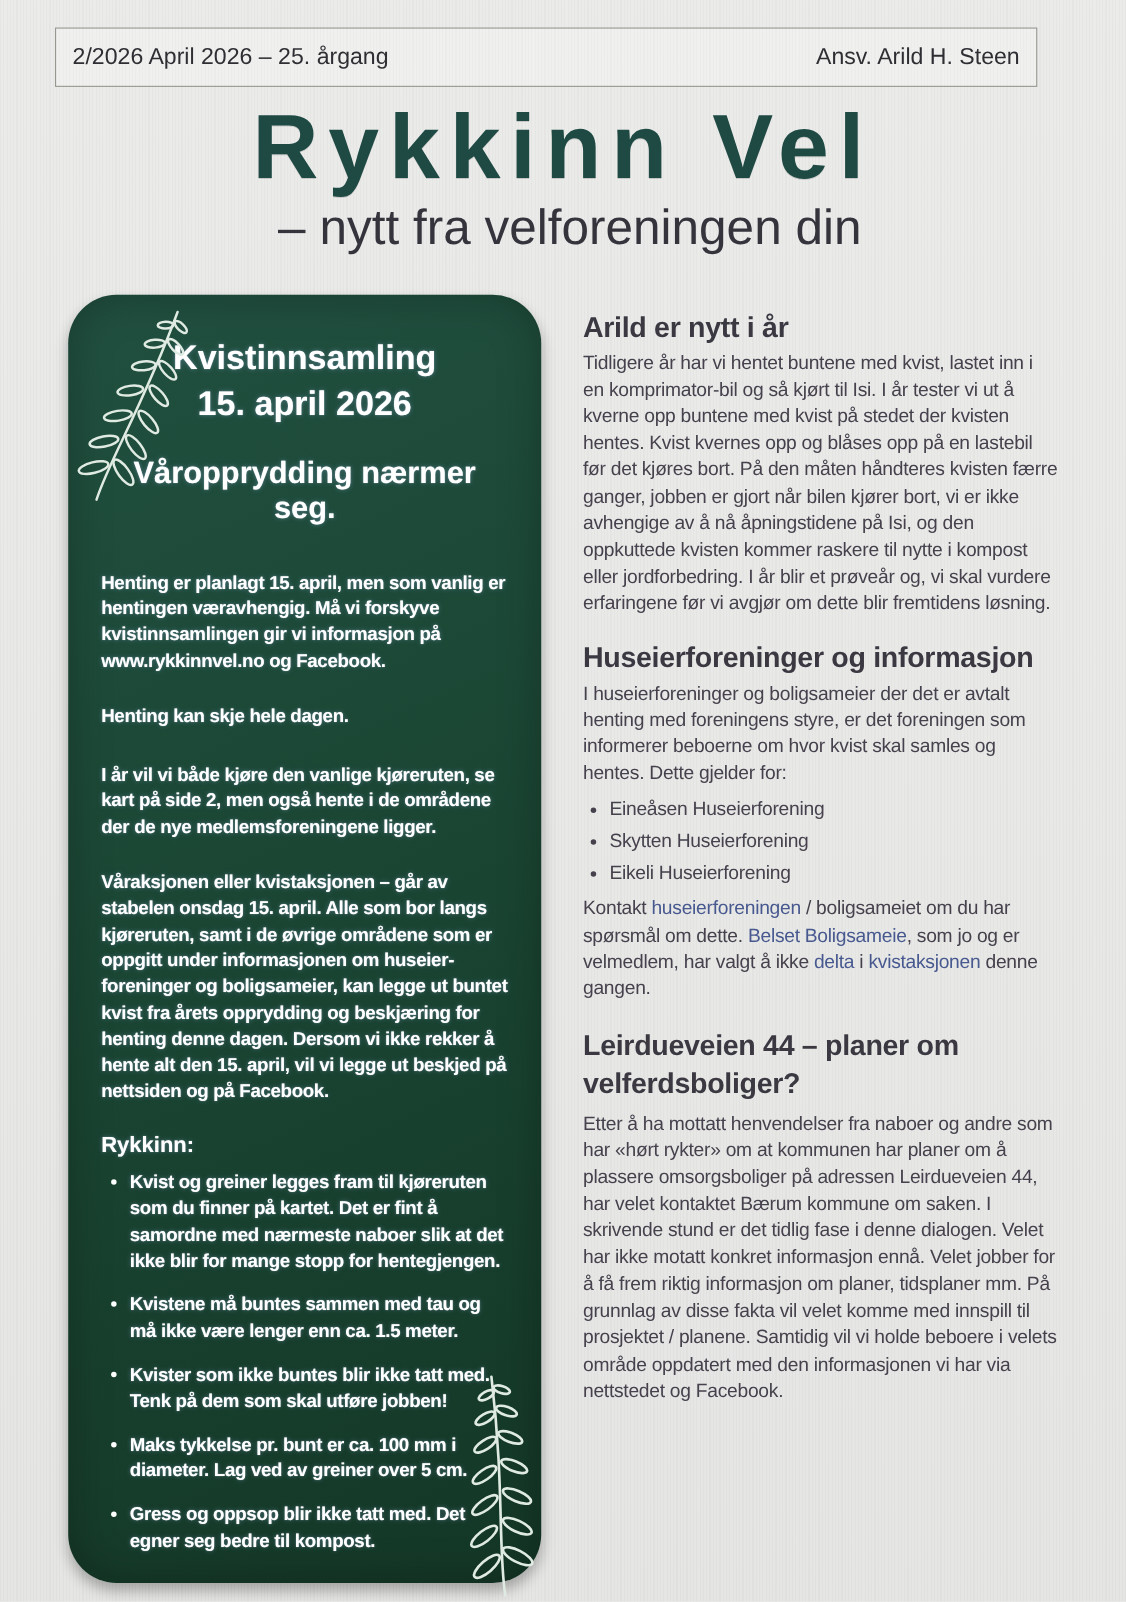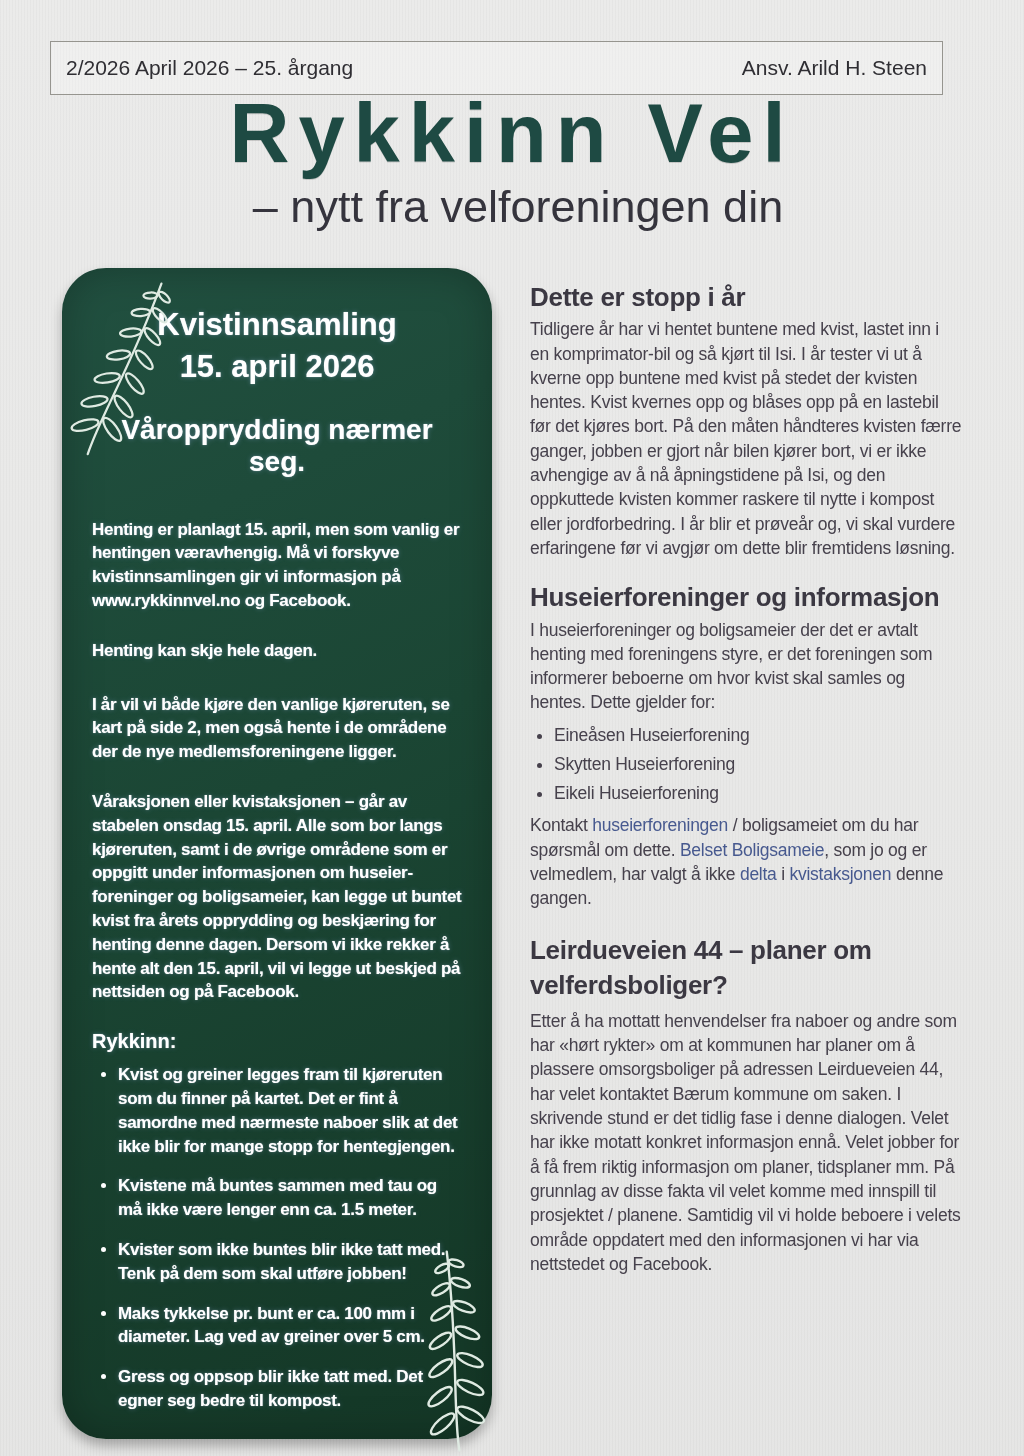--- a/index.html
+++ b/index.html
@@ -14,21 +14,21 @@
   .sheet{
     width:1024px;height:1456px;position:relative;
     background:
       repeating-linear-gradient(90deg, rgba(0,0,0,0.025) 0 1px, rgba(255,255,255,0.02) 1px 3px),
       linear-gradient(180deg,#ebebea 0%,#e8e8e7 55%,#e5e5e4 100%);
     overflow:hidden;
   }
 
   
   .header-box{
-    position:absolute;left:50px;top:41px;width:893px;height:54px;
+    position:absolute;left:50px;top:25px;width:893px;height:54px;
     border:1px solid #96958f;
     background:rgba(255,255,255,0.25);
     display:flex;justify-content:space-between;align-items:center;
     padding:0 15px;box-sizing:border-box;
     font-size:21px;color:#2f2e33;
   }
 
   
   .masthead{position:absolute;left:0;top:92px;width:100%;text-align:center;}
   .masthead .title{
@@ -155,21 +155,21 @@
       <div class="sprig sprig-bottom-right">
         <svg viewBox="0 0 70 192">
             <use href="#sprig-def"></use>
           </svg>
       </div>
     </div>
 
     <div class="col-right">
 
       <div class="section">
-        <h2>Dette er stopp i år</h2>
+        <h2>Arild er nytt i år</h2>
         <p>Tidligere år har vi hentet buntene med kvist, lastet inn i en komprimator-bil og så kjørt til Isi. I år tester vi ut å kverne opp buntene med kvist på stedet der kvisten hentes. Kvist kvernes opp og blåses opp på en lastebil før det kjøres bort. På den måten håndteres kvisten færre ganger, jobben er gjort når bilen kjører bort, vi er ikke avhengige av å nå åpningstidene på Isi, og den oppkuttede kvisten kommer raskere til nytte i kompost eller jordforbedring. I år blir et prøveår og, vi skal vurdere erfaringene før vi avgjør om dette blir fremtidens løsning.</p>
       </div>
 
       <div class="section">
         <h2>Huseierforeninger og informasjon</h2>
         <p>I huseierforeninger og boligsameier der det er avtalt henting med foreningens styre, er det foreningen som informerer beboerne om hvor kvist skal samles og hentes. Dette gjelder for:</p>
         <ul>
           <li>Eineåsen Huseierforening</li>
           <li>Skytten Huseierforening</li>
           <li>Eikeli Huseierforening</li>

